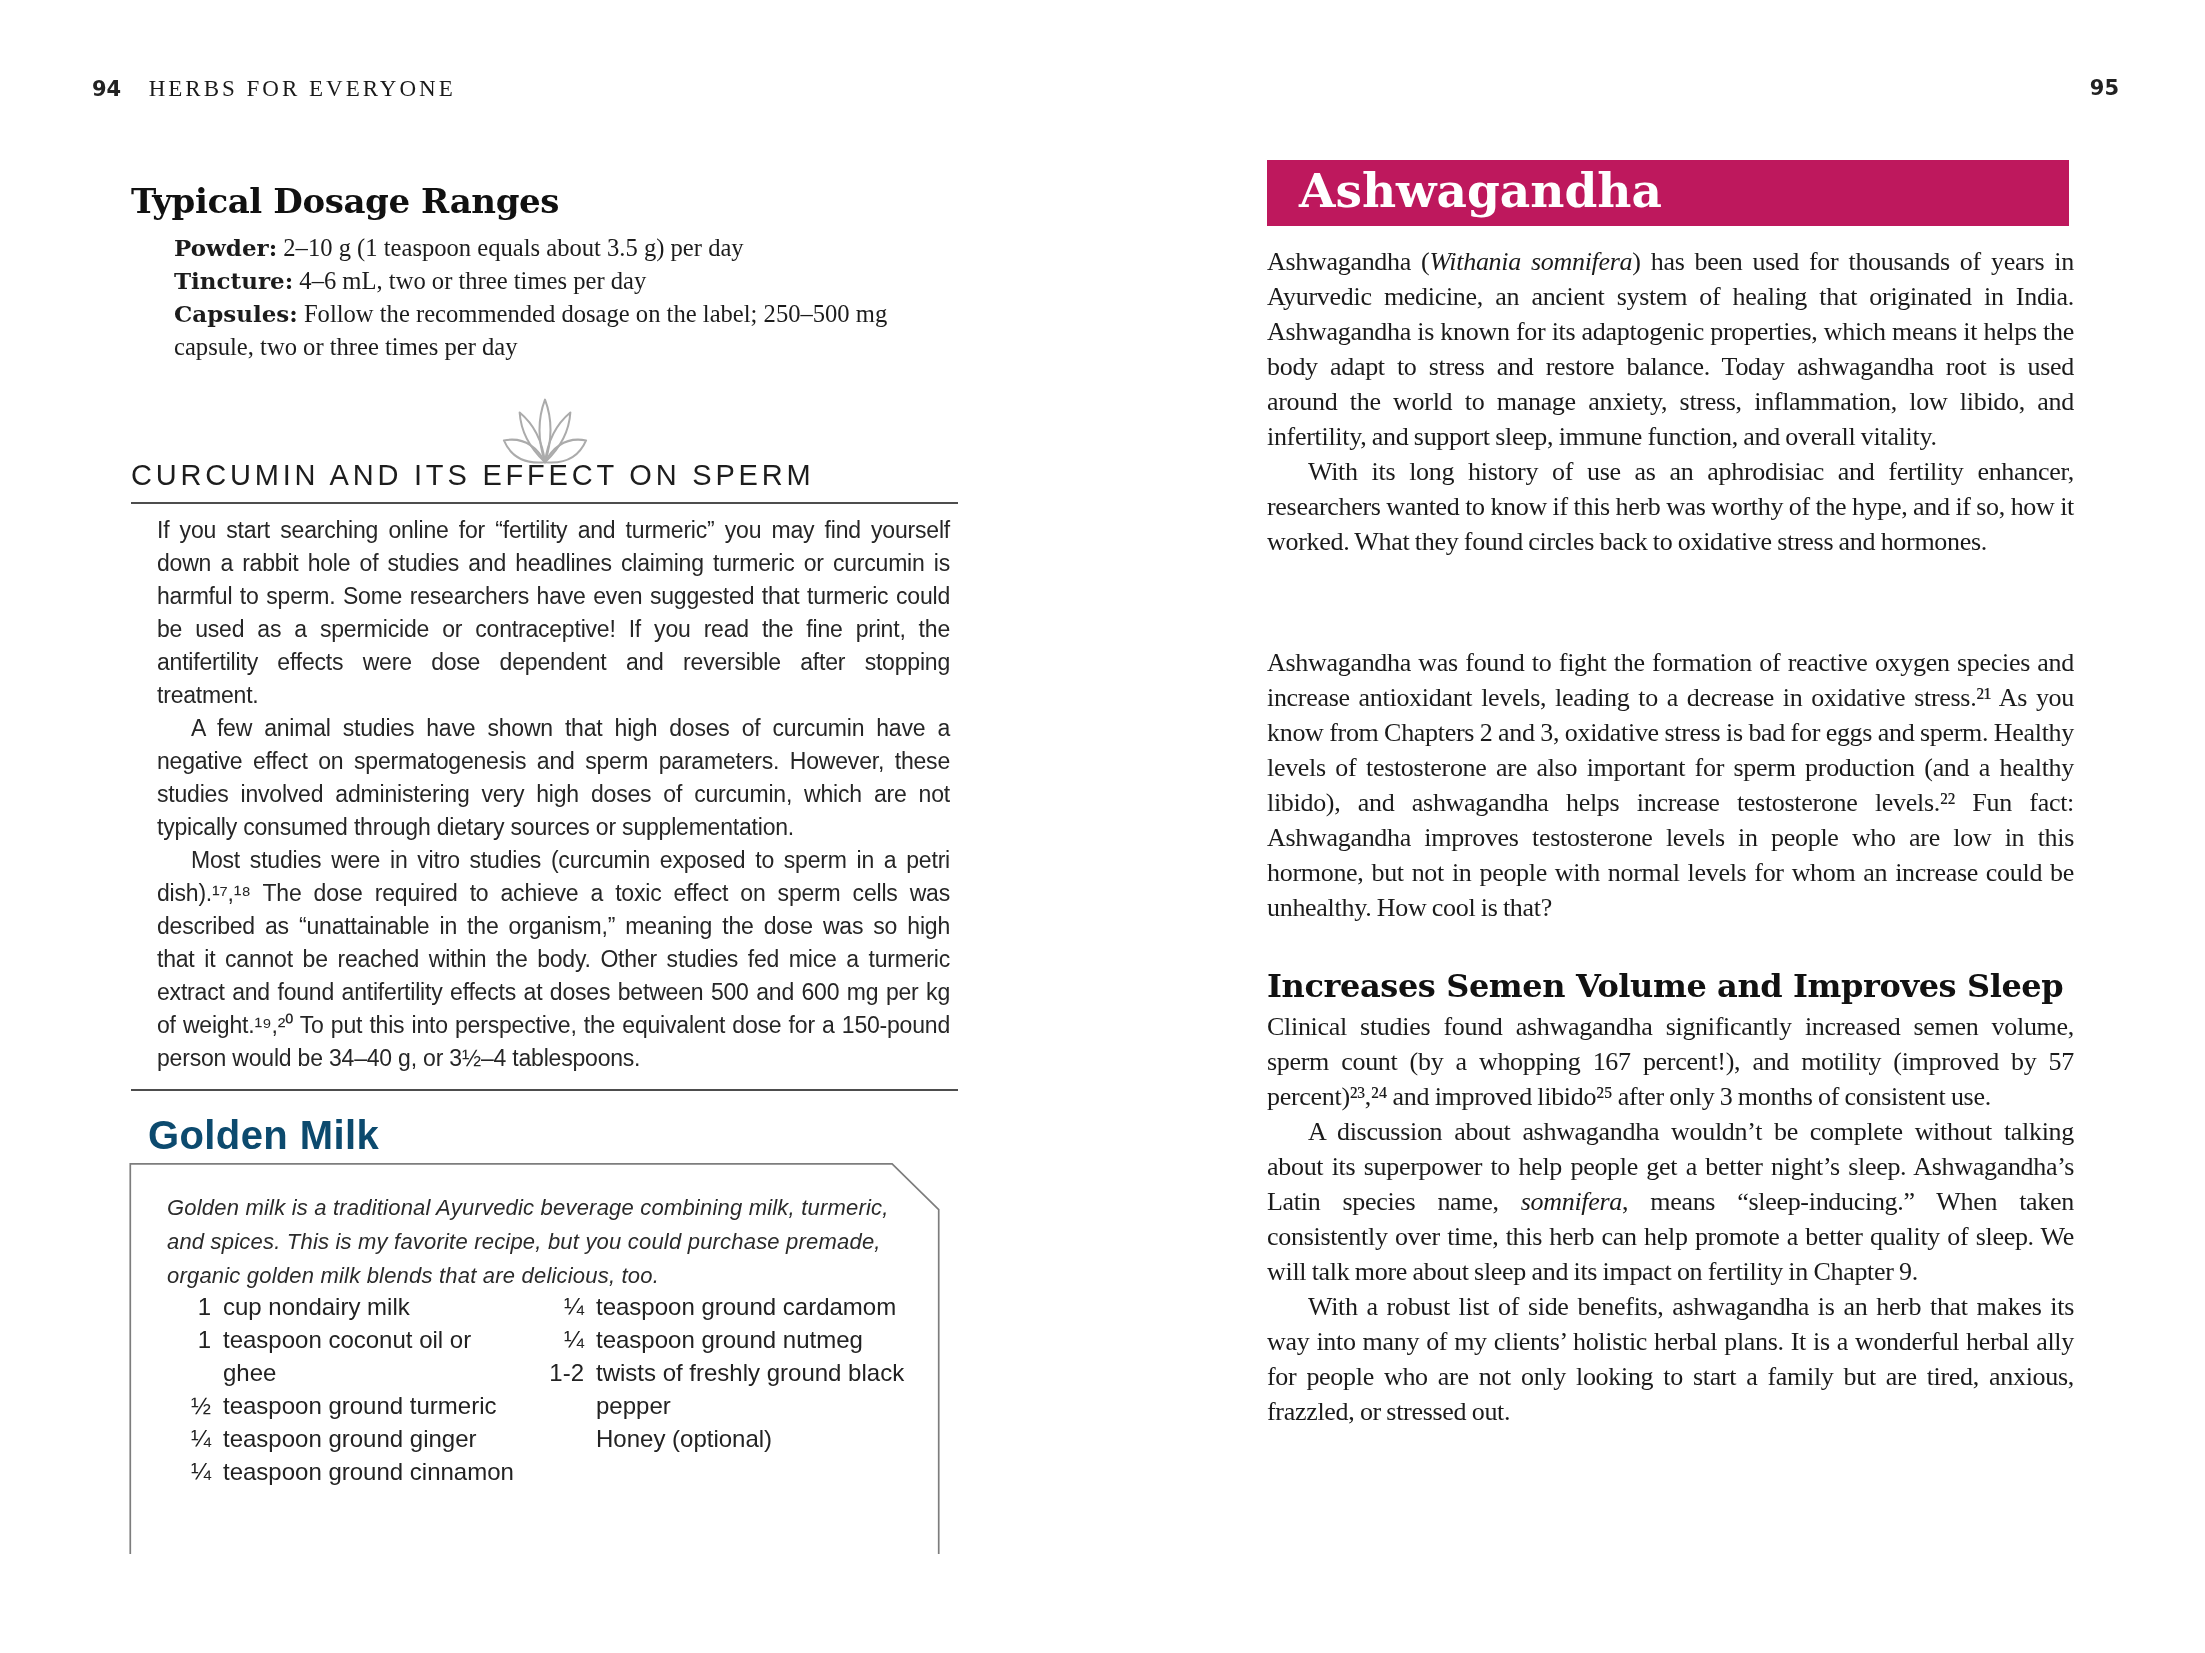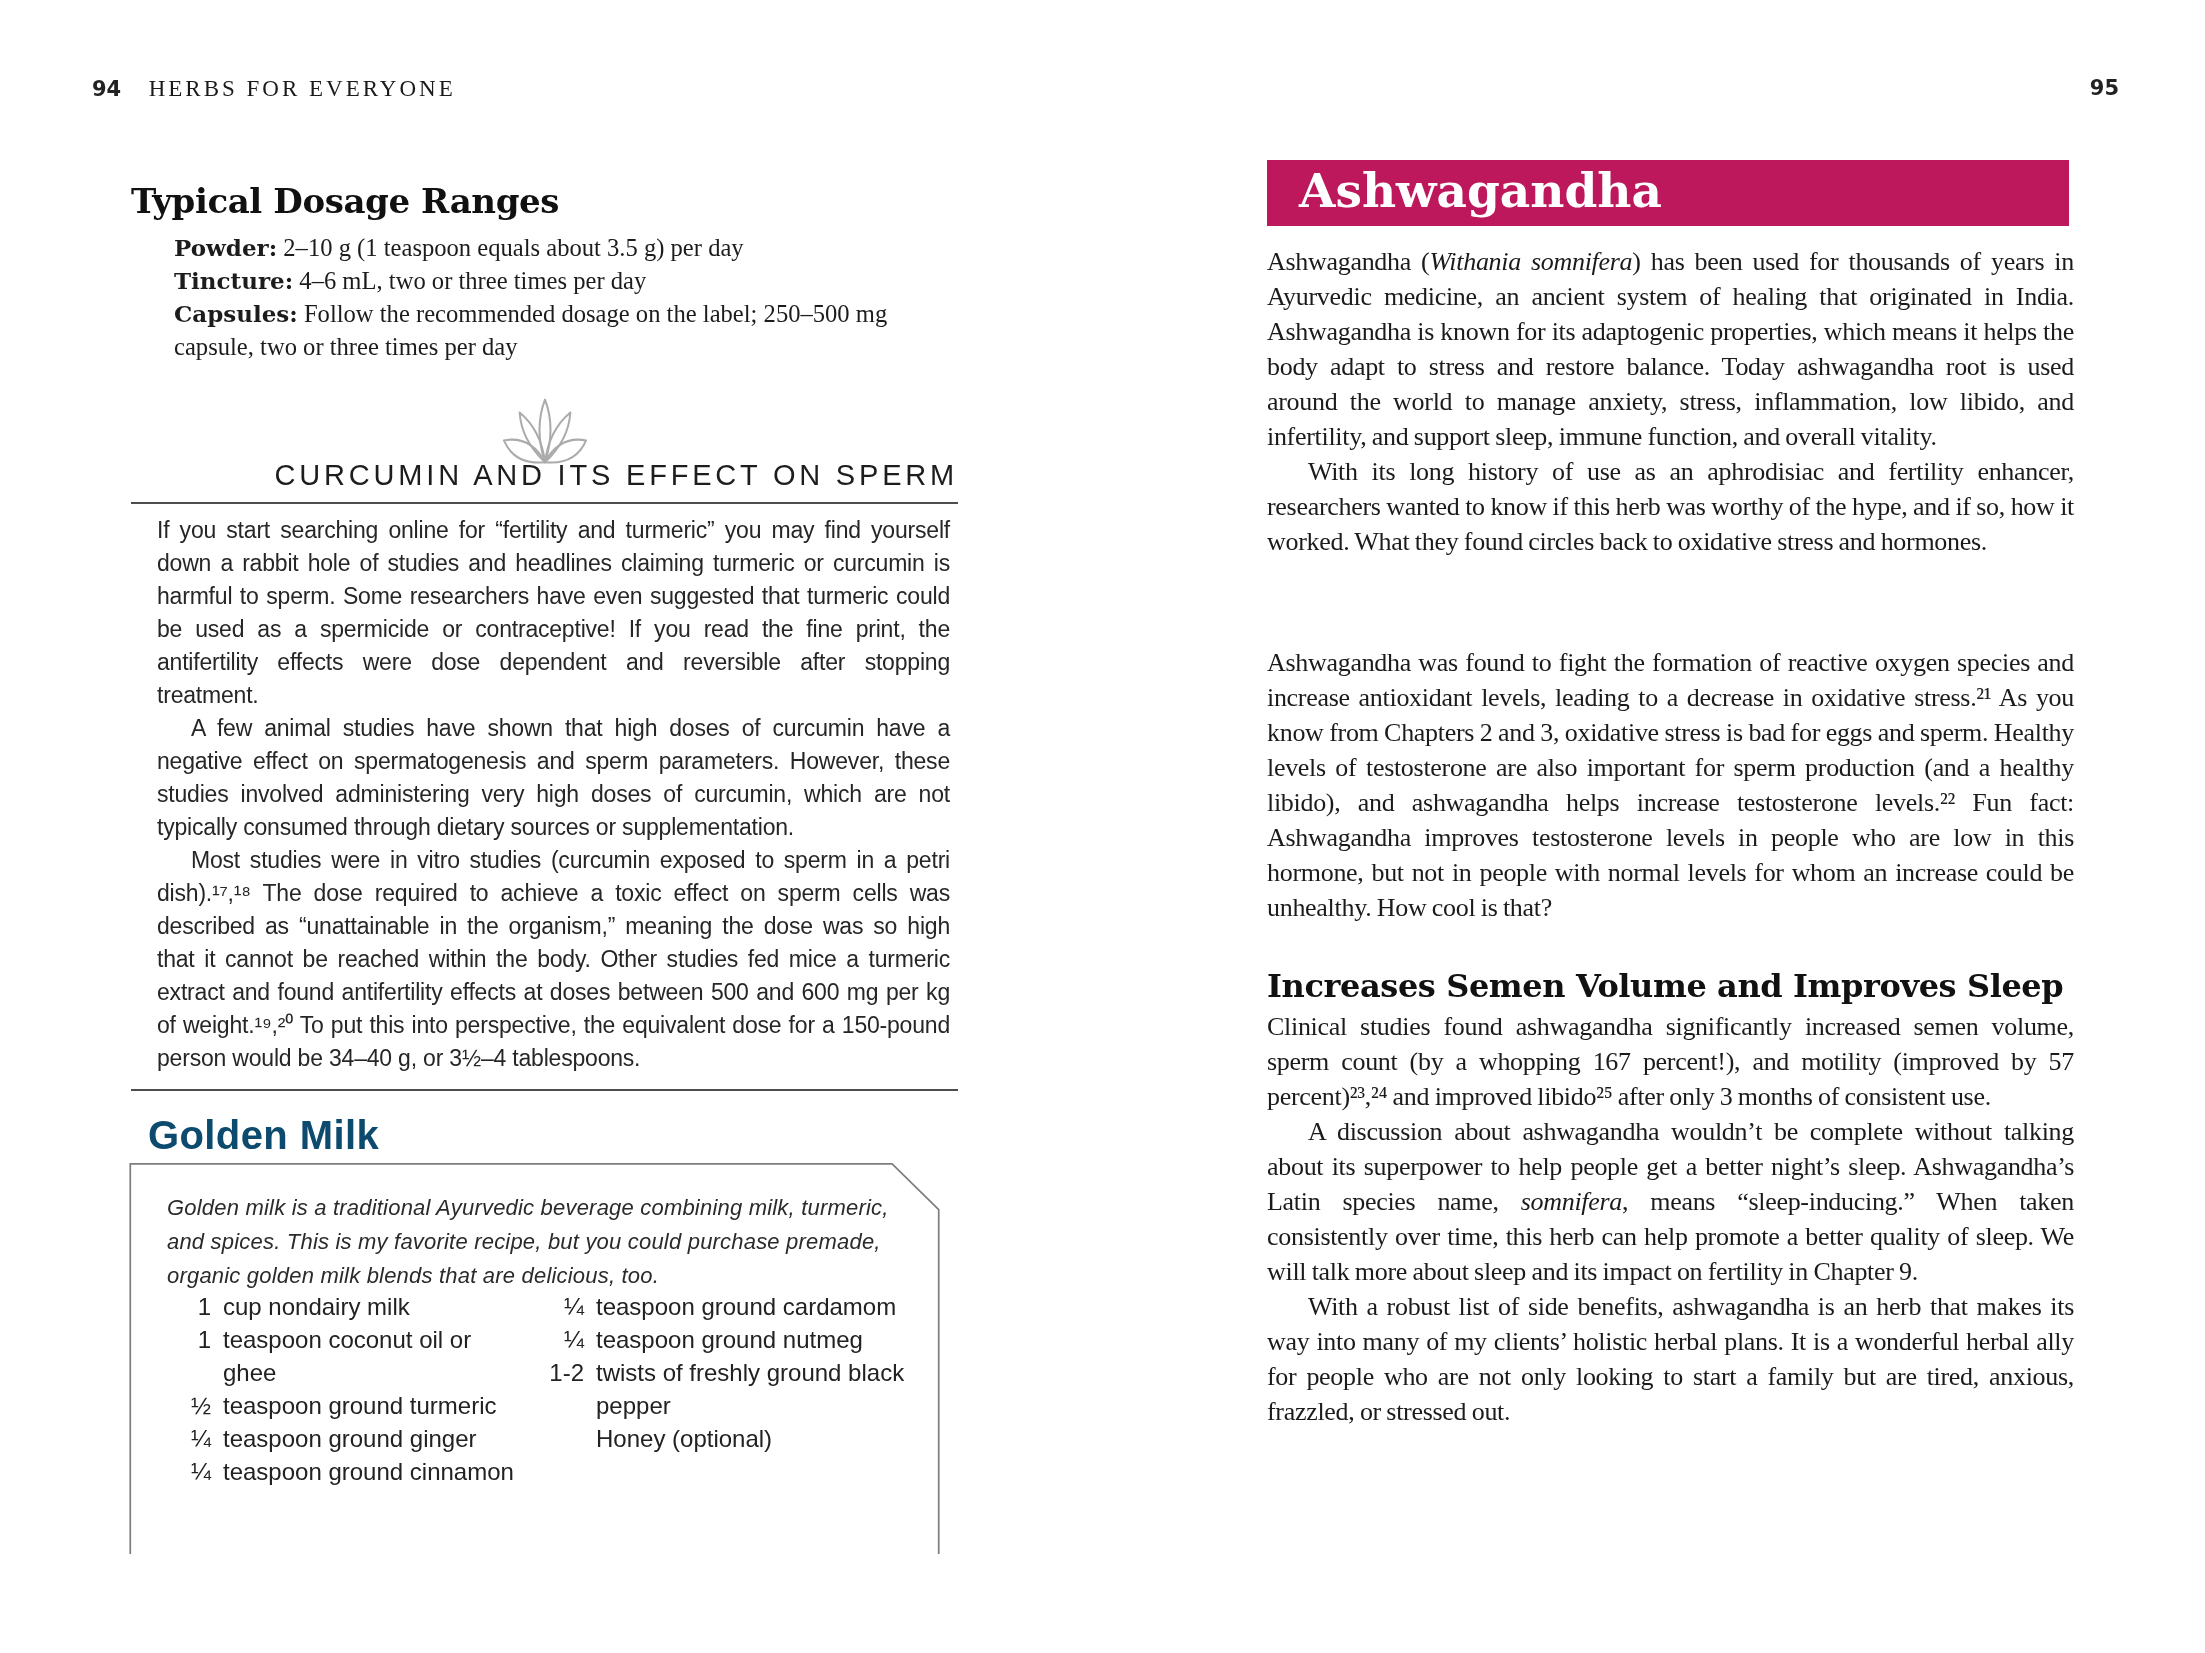--- a/index.html
+++ b/index.html
@@ -30,21 +30,21 @@
   }
   .dosage-list{width:785px;}
   .dosage-item{
     font-family:"Liberation Serif", serif;
     font-size:24.6px;line-height:33px;color:#1c1c1c;
   }
   .dosage-item .lbl{font-family:"DejaVu Serif", serif;font-weight:bold;font-size:23px;}
 
   
   .sidebar-heading{
-    width:827px;text-align:right;
+    width:827px;text-align:left;
     font-family:"Liberation Sans", sans-serif;
     font-size:29px;letter-spacing:3.8px;color:#1d1d1d;
   }
   .rule{width:827px;border-top:2.5px solid #4d4d4d;height:0;}
   .sidebar-body{
     width:793px;
     font-family:"Liberation Sans", sans-serif;
     font-size:23px;line-height:33px;color:#262626;
     letter-spacing:-0.2px;
     text-align:justify;

